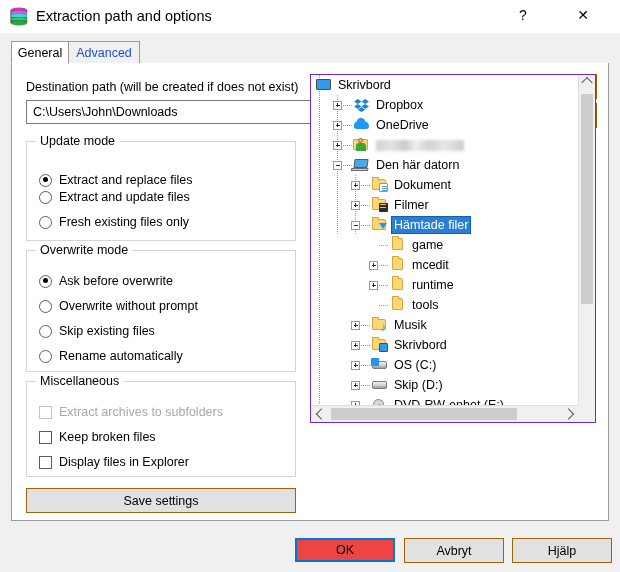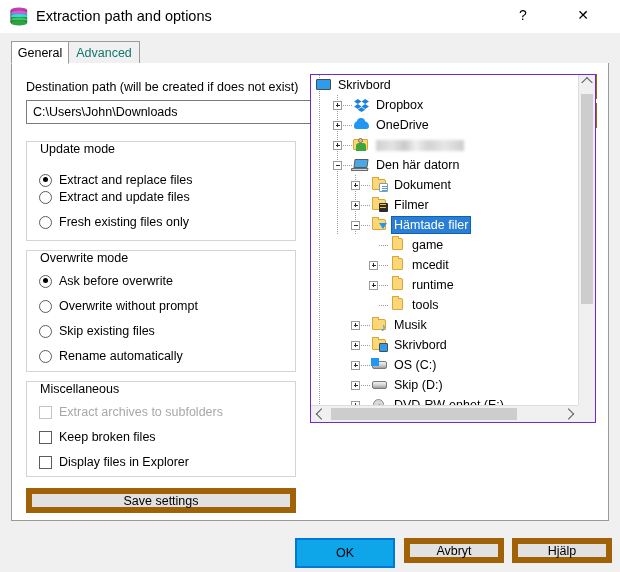--- a/index.html
+++ b/index.html
@@ -91,21 +91,21 @@
     width: 58px;
     background: #ffffff;
     border-bottom: 1px solid #ffffff;
     z-index: 3;
   }
   .tab-inactive {
     left: 57px;
     width: 72px;
     background: #f0f0f0;
     border-bottom: 1px solid #9a9a9a;
-    color: #0f766e;
+    color: #1d4ed8;
   }
 
   
   .content {
     position: absolute;
     left: 11px; top: 63px;
     width: 598px;
     height: 458px;
     background: #ffffff;
     border: 1px solid #9a9a9a;
@@ -149,21 +149,21 @@
     width: 8px; height: 8px;
     border-left: 1.4px solid #3b3b3b;
     border-bottom: 1.4px solid #3b3b3b;
     transform: rotate(-45deg) translate(1px,-2px);
   }
 
   
   .btn {
     box-sizing: border-box;
     background: #e1e1e1;
-    border: 6px solid #a16207;
+    border: 1px solid #a16207;
     font-family: "Liberation Sans", sans-serif;
     font-size: 12.5px;
     color: #000;
     display: flex;
     align-items: center;
     justify-content: center;
     cursor: default;
     padding: 0;
   }
   .btn-display {
@@ -184,21 +184,20 @@
     border: 1px solid #d4d4d4;
   }
   .group-title {
     position: absolute;
     top: -8px; left: 9px;
     background: #ffffff;
     padding: 0 4px;
     font-size: 12.5px;
     color: #000;
     white-space: nowrap;
-    margin-top: 8px;
   }
   #grp-update    { left: 14px; top: 78px;  width: 270px; height: 100px; }
   #grp-overwrite { left: 14px; top: 187px; width: 270px; height: 122px; }
   #grp-misc      { left: 14px; top: 318px; width: 270px; height: 96px;  }
 
   
   .opt-row {
     position: absolute;
     left: 12px;
     height: 20px;
@@ -543,23 +542,23 @@
     position: absolute;
     right: 0; bottom: 0;
     width: 17px; height: 17px;
     background: #f0f0f0;
   }
 
   
   .btn-ok {
     position: absolute;
     left: 295px; top: 538px;
-    width: 100px; height: 30px;
+    width: 100px; height: 24px;
     border: 2px solid #0078d7;
-    background: #0ea5e9;
+    background: #ef4444;
   }
   .btn-cancel {
     position: absolute;
     left: 404px; top: 538px;
     width: 100px; height: 25px;
   }
   .btn-help {
     position: absolute;
     left: 512px; top: 538px;
     width: 100px; height: 25px;

